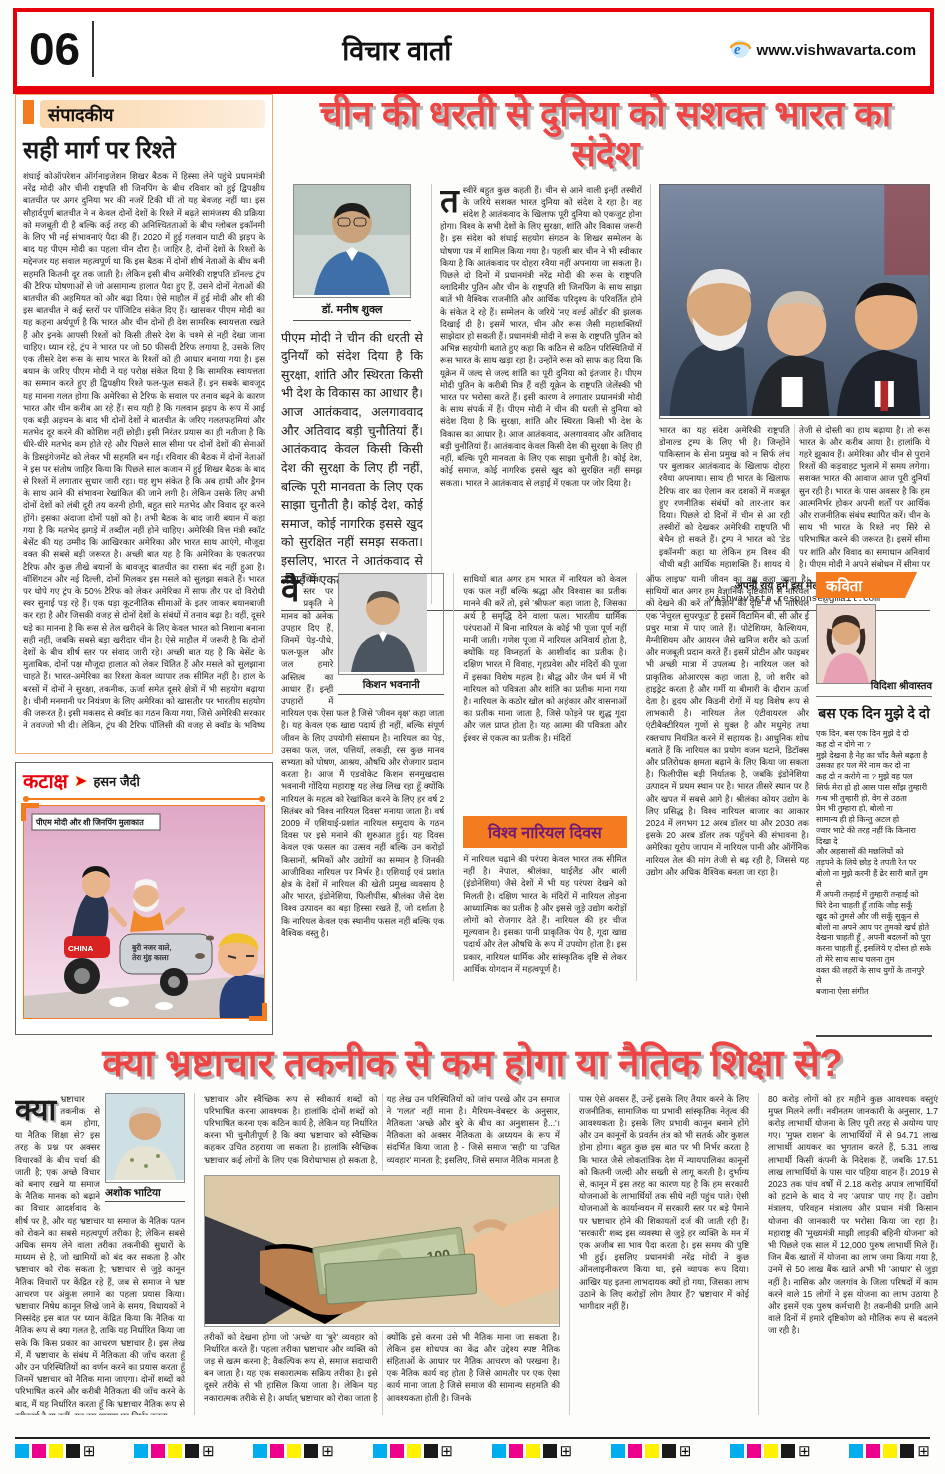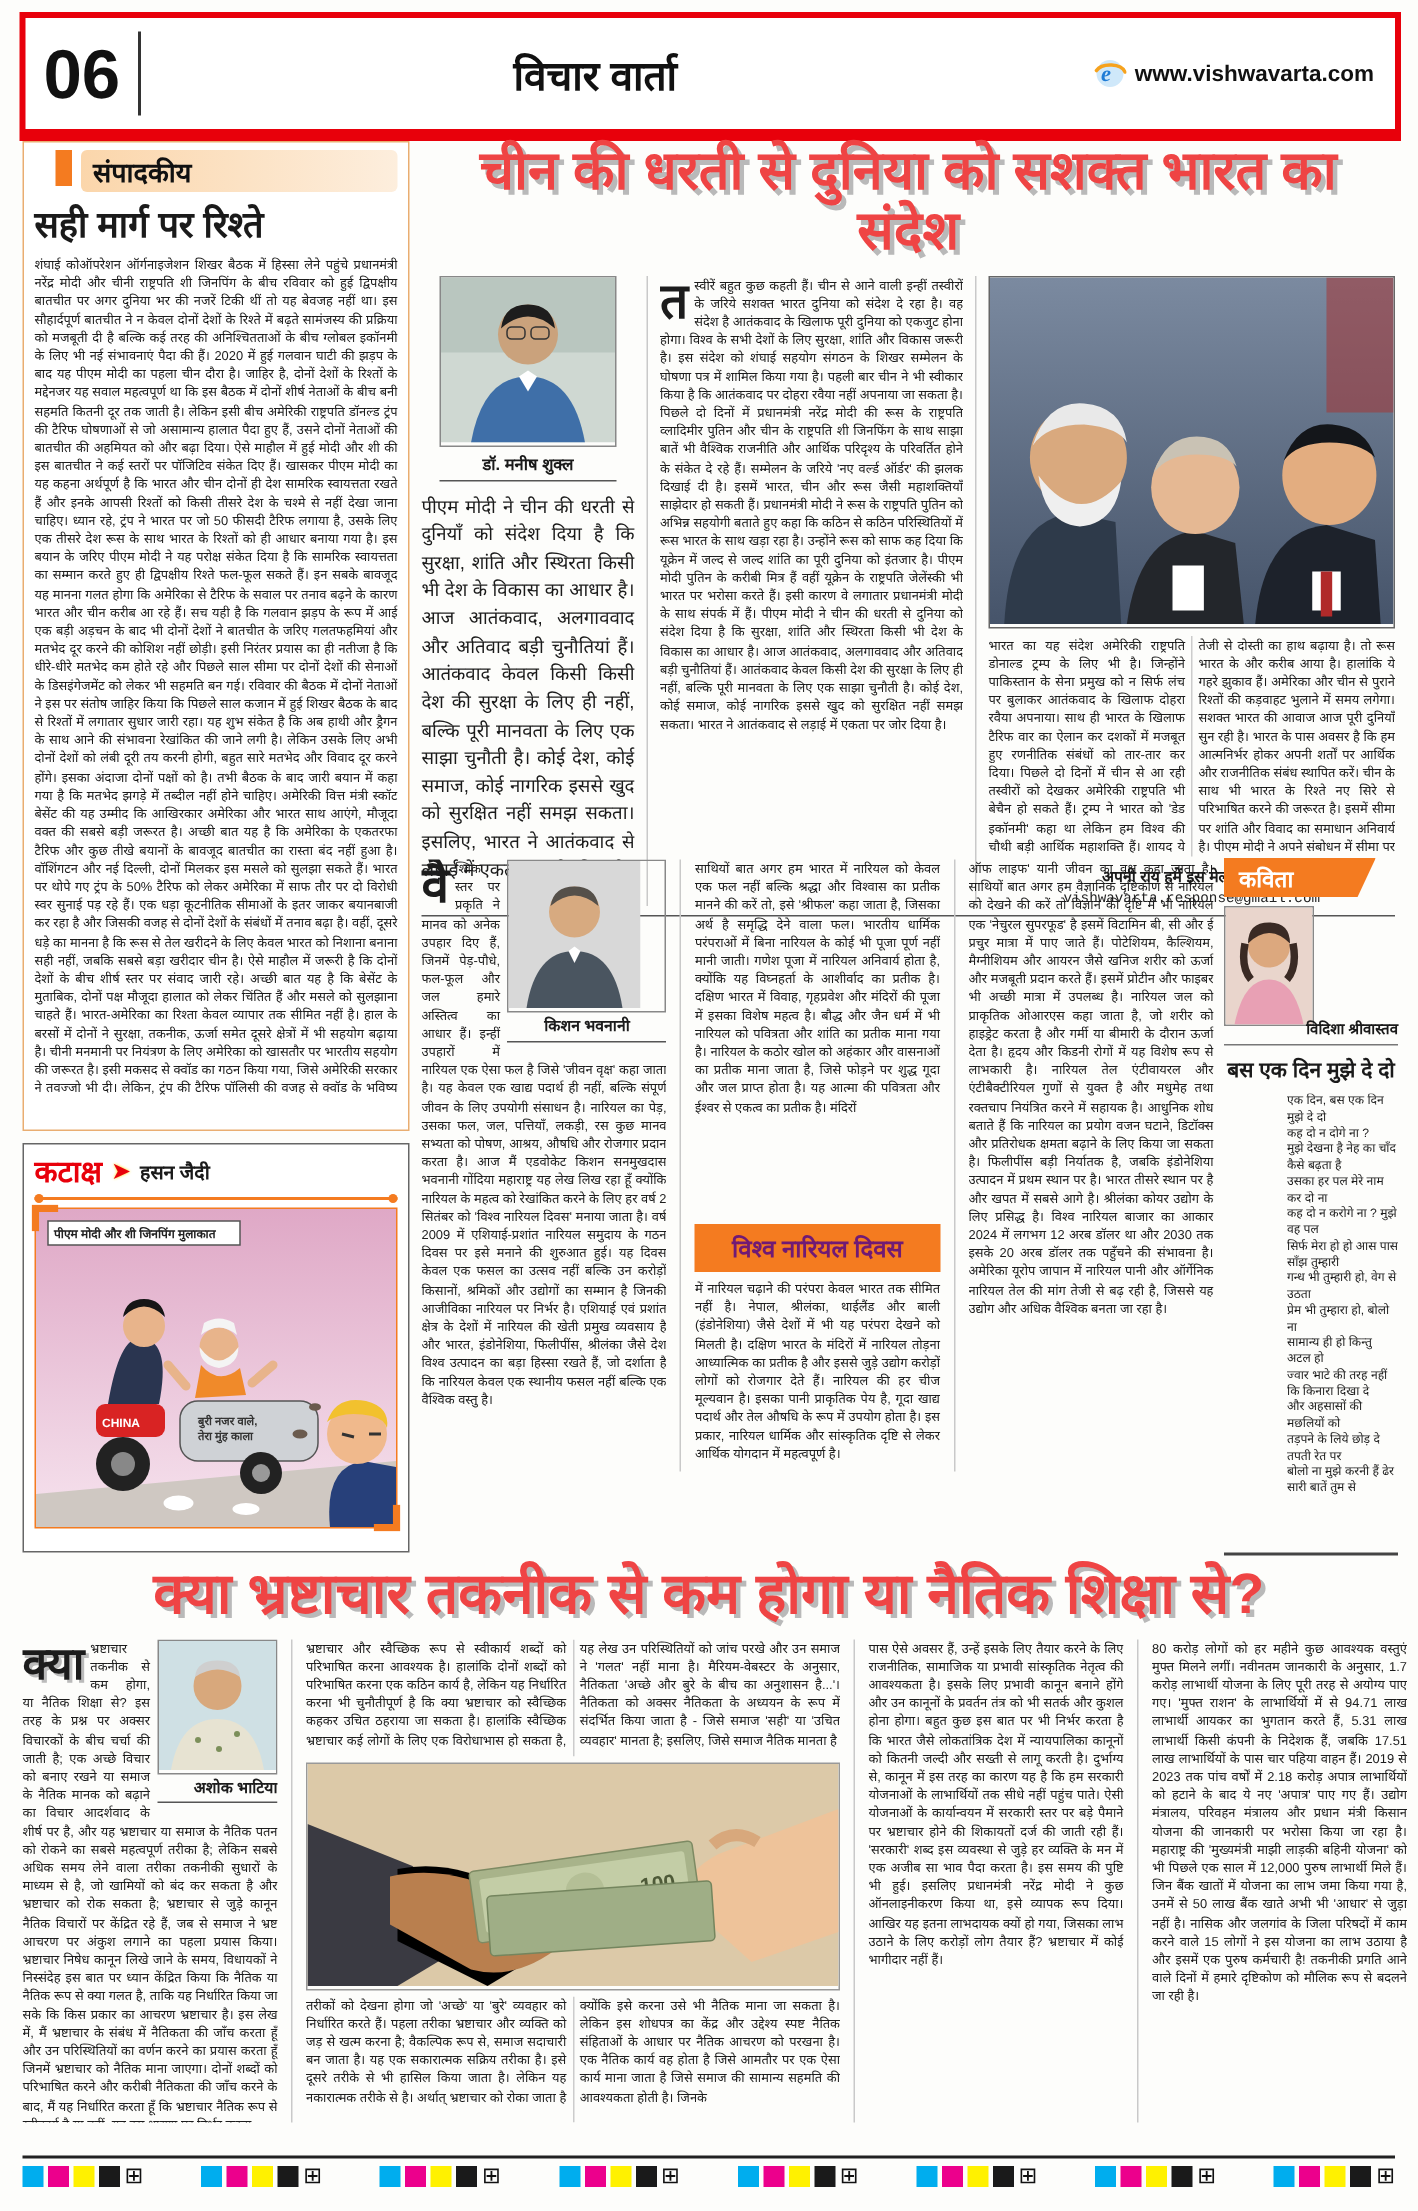--- a/index.html
+++ b/index.html
@@ -17,21 +17,21 @@
   .section-name{flex:1;text-align:center;font-size:27px;font-weight:bold;color:#111;padding-right:40px;}
   .site{display:flex;align-items:center;gap:5px;font-size:15px;font-weight:bold;padding-right:14px;color:#111;}
   
   .body-txt{font-size:8.6px;line-height:1.42;text-align:justify;color:#1c1c1c;overflow:hidden;}
   .dropcap{float:left;font-size:33px;line-height:.9;font-weight:bold;padding:2px 4px 0 0;}
   .headline{font-weight:bold;text-align:center;color:#ef4444;text-shadow:3px 3px 0 #b9b9b9;line-height:1.12;}
   .colrule{border-left:1px solid #c9c9c9;}
   .photo-cap{font-size:11px;font-weight:bold;text-align:center;border-bottom:1px solid #555;padding:3px 0 4px;}
   
   .edit-box{left:15px;top:94px;width:258px;height:660px;border:1px solid #e9ad71;padding:5px 7px;box-sizing:border-box;background:#fff;}
-  .tagbar{display:flex;align-items:flex-start;gap:6px;margin-bottom:4px;margin-left:14px;}
+  .tagbar{display:flex;align-items:flex-start;gap:6px;margin-bottom:4px;}
   .tagbar .sq{width:11px;height:24px;background:#f47b20;}
   .tagbar .bar{flex:1;background:linear-gradient(90deg,#fbd6ab,#fdeedd);border-radius:4px;padding:2px 8px;
                font-size:18px;font-weight:bold;color:#111;}
   .edit-title{font-size:24px;font-weight:bold;margin:2px 0 5px;}
   .cartoon-box{left:15px;top:762px;width:258px;height:273px;border:1px solid #666;padding:4px 7px;box-sizing:border-box;background:#fff;}
   .kataksh-row{display:flex;align-items:center;gap:6px;}
   .kataksh{color:#e8000b;font-size:20px;font-weight:bold;}
   .k-arrow{color:#e8000b;font-size:16px;text-shadow:0 0 2px #ffd400;}
   .k-artist{font-size:13px;font-weight:bold;}
   .k-rule{height:2px;background:#f47b20;margin:4px 0 5px;position:relative;}
@@ -66,31 +66,31 @@
   .subhead-box{background:#f47b20;color:#701a75;font-size:16px;font-weight:bold;text-align:center;
                padding:5px 2px;margin:5px 0;}
   
   .poem{left:816px;top:572px;width:116px;height:463px;border-bottom:2px solid #444;}
   .poem-tag{background:#f47b20;color:#fff;font-weight:bold;font-size:15px;padding:3px 10px;width:70%;
             clip-path:polygon(0 0,100% 0,88% 100%,0 100%);}
   .poet-row{margin-top:6px;position:relative;height:92px;}
   .poet-photo{width:58px;height:78px;border:1px solid #888;}
   .poet-name{position:absolute;right:0;bottom:4px;font-size:10px;font-weight:bold;}
   .poem-title{font-size:14px;font-weight:bold;text-align:center;margin:6px 0 7px;}
-  .poem-lines{font-size:8.1px;line-height:1.33;height:268px;overflow:hidden;margin-left:42px;}
+  .poem-lines{font-size:8.1px;line-height:1.33;height:268px;overflow:hidden;}
   
   .corrupt{left:15px;top:1042px;width:915px;}
   .corrupt .headline{font-size:38px;}
   .corrupt-grid{display:flex;gap:9px;margin-top:8px;height:322px;}
   .c-col{width:170px;flex:none;}
   .c-mid{width:356px;flex:none;display:flex;flex-direction:column;}
   .opener{float:left;font-size:30px;font-weight:bold;line-height:1;padding:2px 4px 0 0;text-shadow:2px 2px 0 #bbb;}
   .c-inset{float:right;width:80px;margin:0 0 2px 5px;}
   .c-inset .ph{border:1px solid #888;height:88px;}
-  .c-inset .cap{font-size:10.5px;font-weight:bold;text-align:right;border-bottom:1px solid #555;padding:2px 0;}
+  .c-inset .cap{font-size:10.5px;font-weight:bold;text-align:left;border-bottom:1px solid #555;padding:2px 0;}
   .money{border:1px solid #999;height:150px;margin:4px 0;}
   
   .endrule{left:15px;top:1437px;width:915px;height:2px;background:#222;}
   .regbar{left:15px;top:1444px;width:915px;display:flex;justify-content:space-between;}
   .reg-group{display:flex;align-items:center;gap:3px;}
   .reg-sq{width:14px;height:14px;}
   .reg-grid{font-size:15px;line-height:14px;color:#111;}
   svg{display:block;}
   .hr-sep{height:1px;background:#555;}
 </style>

